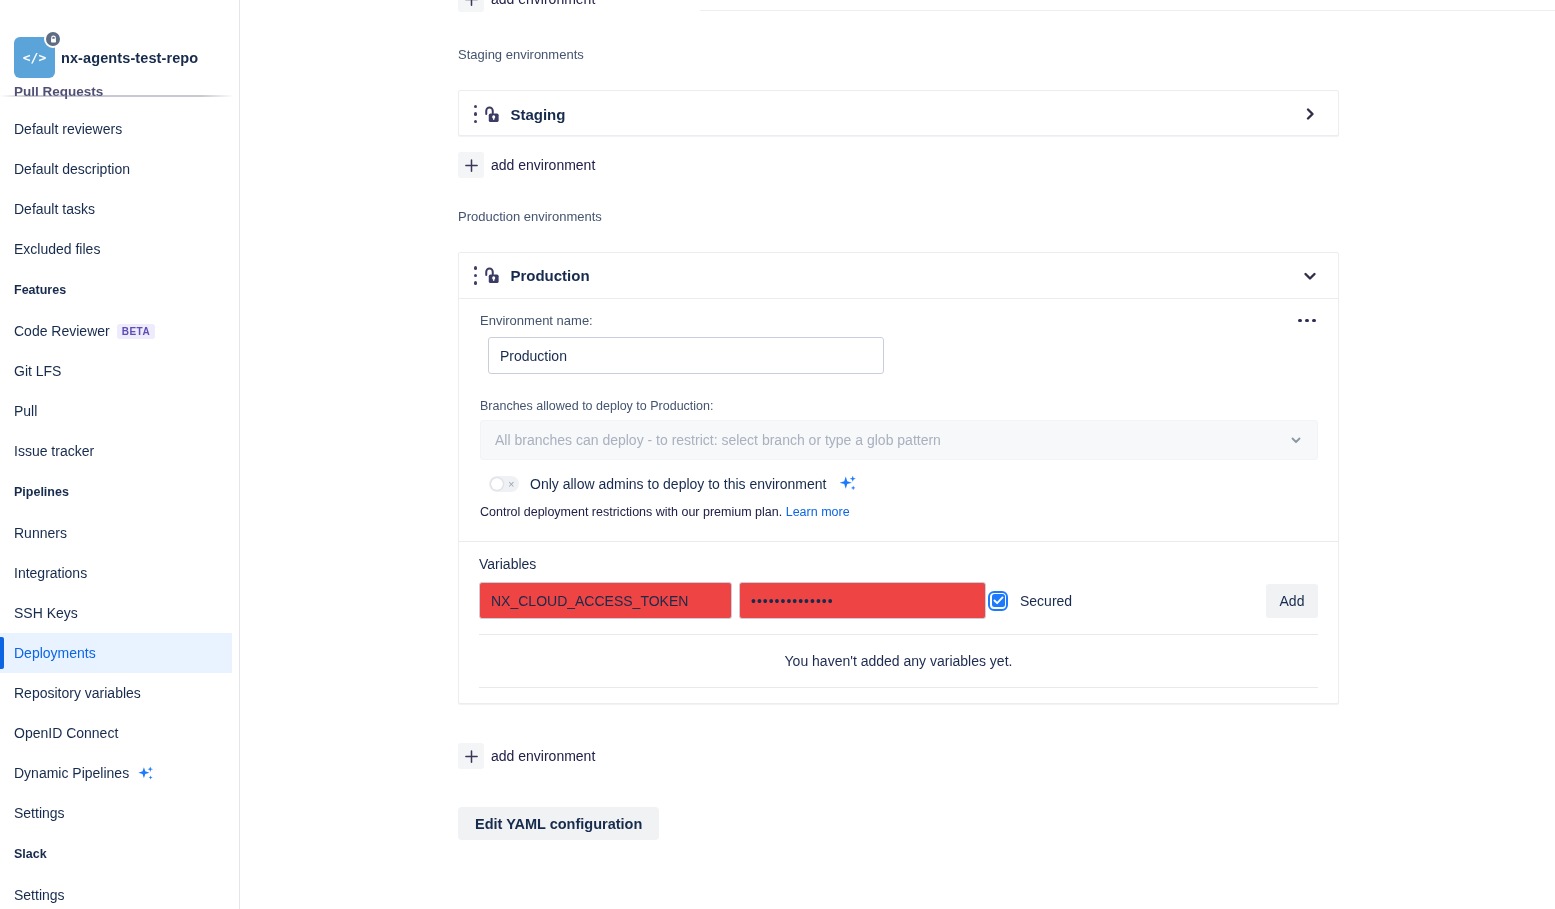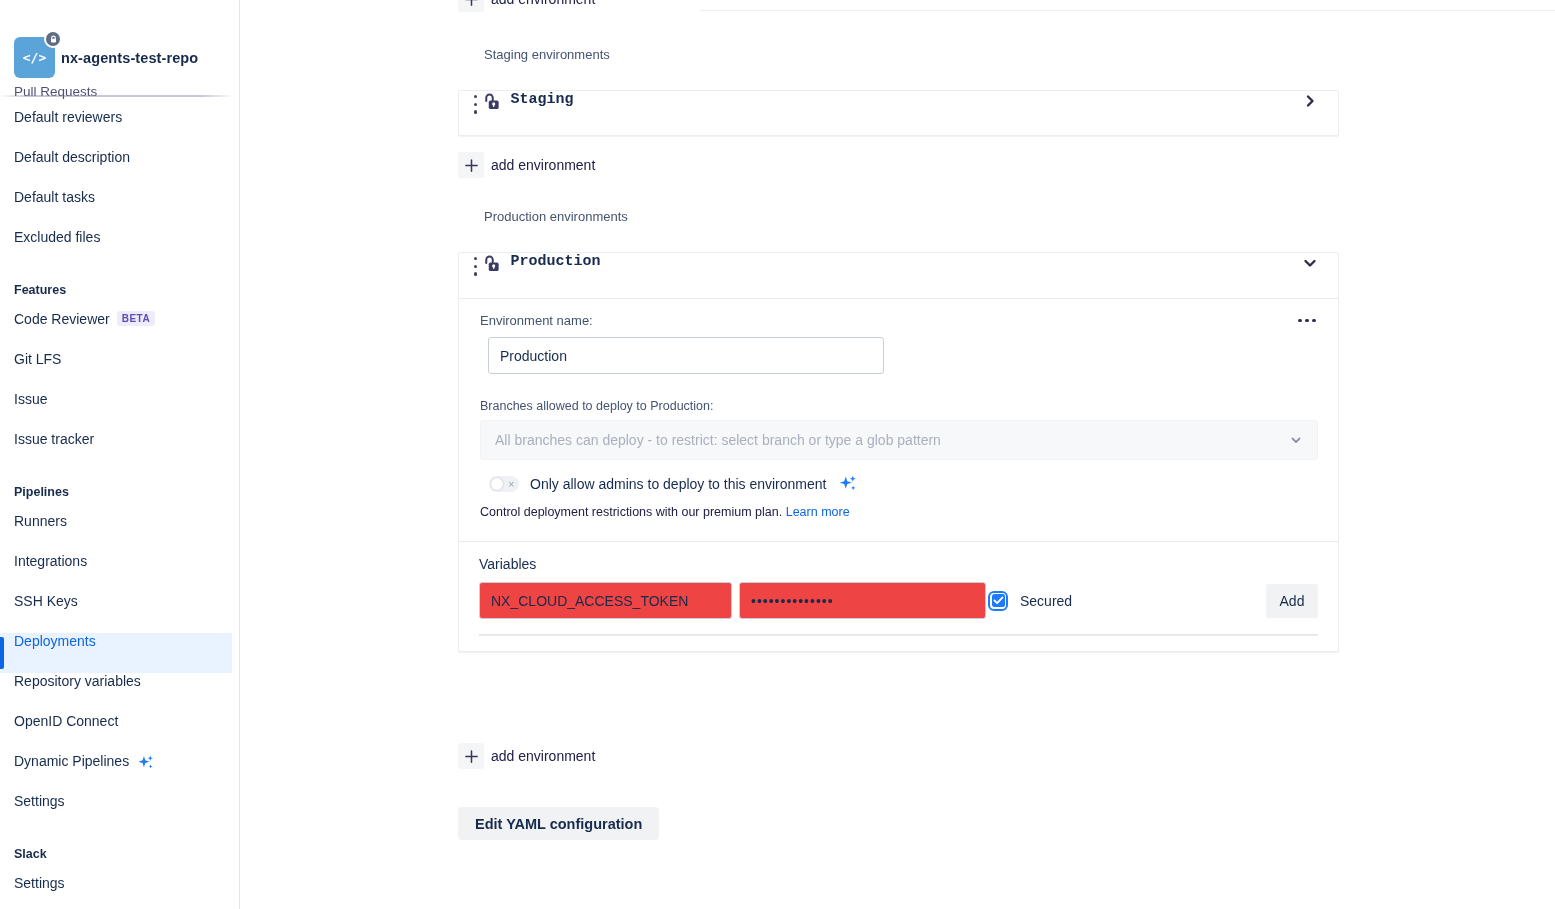--- a/index.html
+++ b/index.html
@@ -10,44 +10,44 @@
   
   .sidebar { position:absolute; left:0; top:0; width:232px; height:909px; background:#fff; }
   .sidebar-vline { position:absolute; left:239px; top:0; width:1px; height:909px; background:#E3E5EA; }
   .repo-header { position:absolute; left:14px; top:37px; display:flex; align-items:center; gap:6px; cursor:pointer; }
   .avatar { position:relative; width:41px; height:41px; border-radius:6px; background:#5BA4DA;
     display:grid; place-items:center; color:#fff; font-family:"DejaVu Sans Mono", monospace;
     font-size:13px; font-weight:bold; }
   .avatar-badge { position:absolute; top:-7px; right:-7px; width:18px; height:18px; border-radius:50%;
     background:#5E6C84; border:2px solid #fff; display:grid; place-items:center; }
   .repo-title { font-size:14.5px; font-weight:700; letter-spacing:.1px; }
-  .pr-cut { position:absolute; left:14px; top:84px; font-size:13.5px; font-weight:400; color:#31315c; opacity:.85; }
+  .pr-cut { position:absolute; left:14px; top:84px; font-size:13.5px; font-weight:700; color:#31315c; opacity:.85; }
   .pr-line { position:absolute; left:0; top:95px; width:234px; height:2px;
     background:linear-gradient(to right, rgba(107,114,140,0) 0%, rgba(107,114,140,.38) 12%,
       rgba(107,114,140,.38) 86%, rgba(107,114,140,0) 100%); }
   .nav { position:absolute; left:0; top:109px; width:232px; }
-  .nav-item { height:40px; display:flex; align-items:flex-start; gap:7px; padding-left:14px;
+  .nav-item { height:40px; display:flex; align-items:center; gap:7px; padding-left:14px;
     font-size:14px; cursor:pointer; position:relative; }
   .nav-header { height:42px; display:flex; align-items:center; padding-left:14px;
     font-size:12.5px; font-weight:700; }
   .nav-item.active { background:#E9F2FF; color:#0C66E4; }
   .nav-item.active::before { content:""; position:absolute; left:0; top:4px; bottom:4px; width:4px;
     border-radius:0 2px 2px 0; background:#0C66E4; }
   .beta { background:#EDEBFC; color:#5E4DB2; font-size:10px; font-weight:700; letter-spacing:.5px;
     padding:2px 5px; border-radius:3px; }
 
   
   .topline { position:absolute; top:10px; left:700px; width:855px; height:1px; background:#EDEEF1; }
   .addenv { position:absolute; display:flex; align-items:center; gap:7px; font-size:14px;
     color:#20204a; cursor:pointer; }
   .plusbox { width:26px; height:26px; border-radius:3px; background:#F4F5F7; display:grid; place-items:center; flex:none; }
-  .section-label { position:absolute; font-size:13px; color:#44546F;margin-left:26px; }
+  .section-label { position:absolute; font-size:13px; color:#44546F; }
   .card { position:absolute; left:458px; width:881px; background:#fff; border:1px solid #ECEDF1;
     border-radius:2px; box-shadow:0 1px 1px rgba(9,30,66,.06); }
-  .card-header { height:46px; display:flex; align-items:flex-start; gap:1px; padding:0 18px 0 12px;font-family:Liberation Mono, monospace; }
+  .card-header { height:46px; display:flex; align-items:center; gap:1px; padding:0 18px 0 12px; }
   .card-header.bordered { border-bottom:1px solid #EBECF0; }
   .env-name { font-size:15px; font-weight:700; margin-left:7px; }
   .drag { display:flex; flex-direction:column; align-items:center; padding:2px 3px; cursor:grab; }
   .drag span { width:3.4px; height:3.4px; border-radius:50%; background:#3F3F63; margin:2.1px 0; }
   .chev { margin-left:auto; display:grid; place-items:center; cursor:pointer; padding:2px; }
 
   .pbody { padding:14px 20px 22px 21px; }
   .frow { display:flex; align-items:center; justify-content:space-between; }
   .flabel { font-size:13px; color:#44546F;text-align:center; }
   .more { display:flex; align-items:center; gap:3.4px; cursor:pointer; padding:4px 2px; }
@@ -125,21 +125,21 @@
 
       <div class="nav-header">Features</div>
       <div class="nav-item">
         <span>Code Reviewer</span>
         <span class="beta">BETA</span>
       </div>
       <div class="nav-item">
           <span>Git LFS</span>
         </div>
       <div class="nav-item">
-          <span>Issue</span>
+          <span>Pull</span>
         </div>
       <div class="nav-item">
           <span>Issue tracker</span>
         </div>
 
       <div class="nav-header">Pipelines</div>
       <div class="nav-item">
           <span>Runners</span>
         </div>
       <div class="nav-item">
@@ -297,20 +297,21 @@
               <svg width="11" height="9" viewBox="0 0 12 10">
                   <path d="M1.5 5 L4.5 8 L10.5 1.5" stroke="#fff" stroke-width="2" fill="none" stroke-linecap="round" stroke-linejoin="round"></path>
                 </svg>
             </span>
           </span>
           <span>Secured</span>
         </span>
         <button class="add-btn">Add</button>
       </div>
       <div class="vdiv"></div>
+      <div class="empty">You haven't added any variables yet.</div>
       <div class="vdiv" style="margin-top:0;"></div>
     </div>
   </div>
 
   <div class="addenv" style="left:458px; top:743px;">
     <span class="plusbox">
       <svg width="15" height="15" viewBox="0 0 16 16">
           <path d="M8 2 V14 M2 8 H14" stroke="#373757" stroke-width="1.6" stroke-linecap="round"></path>
         </svg>
     </span>

